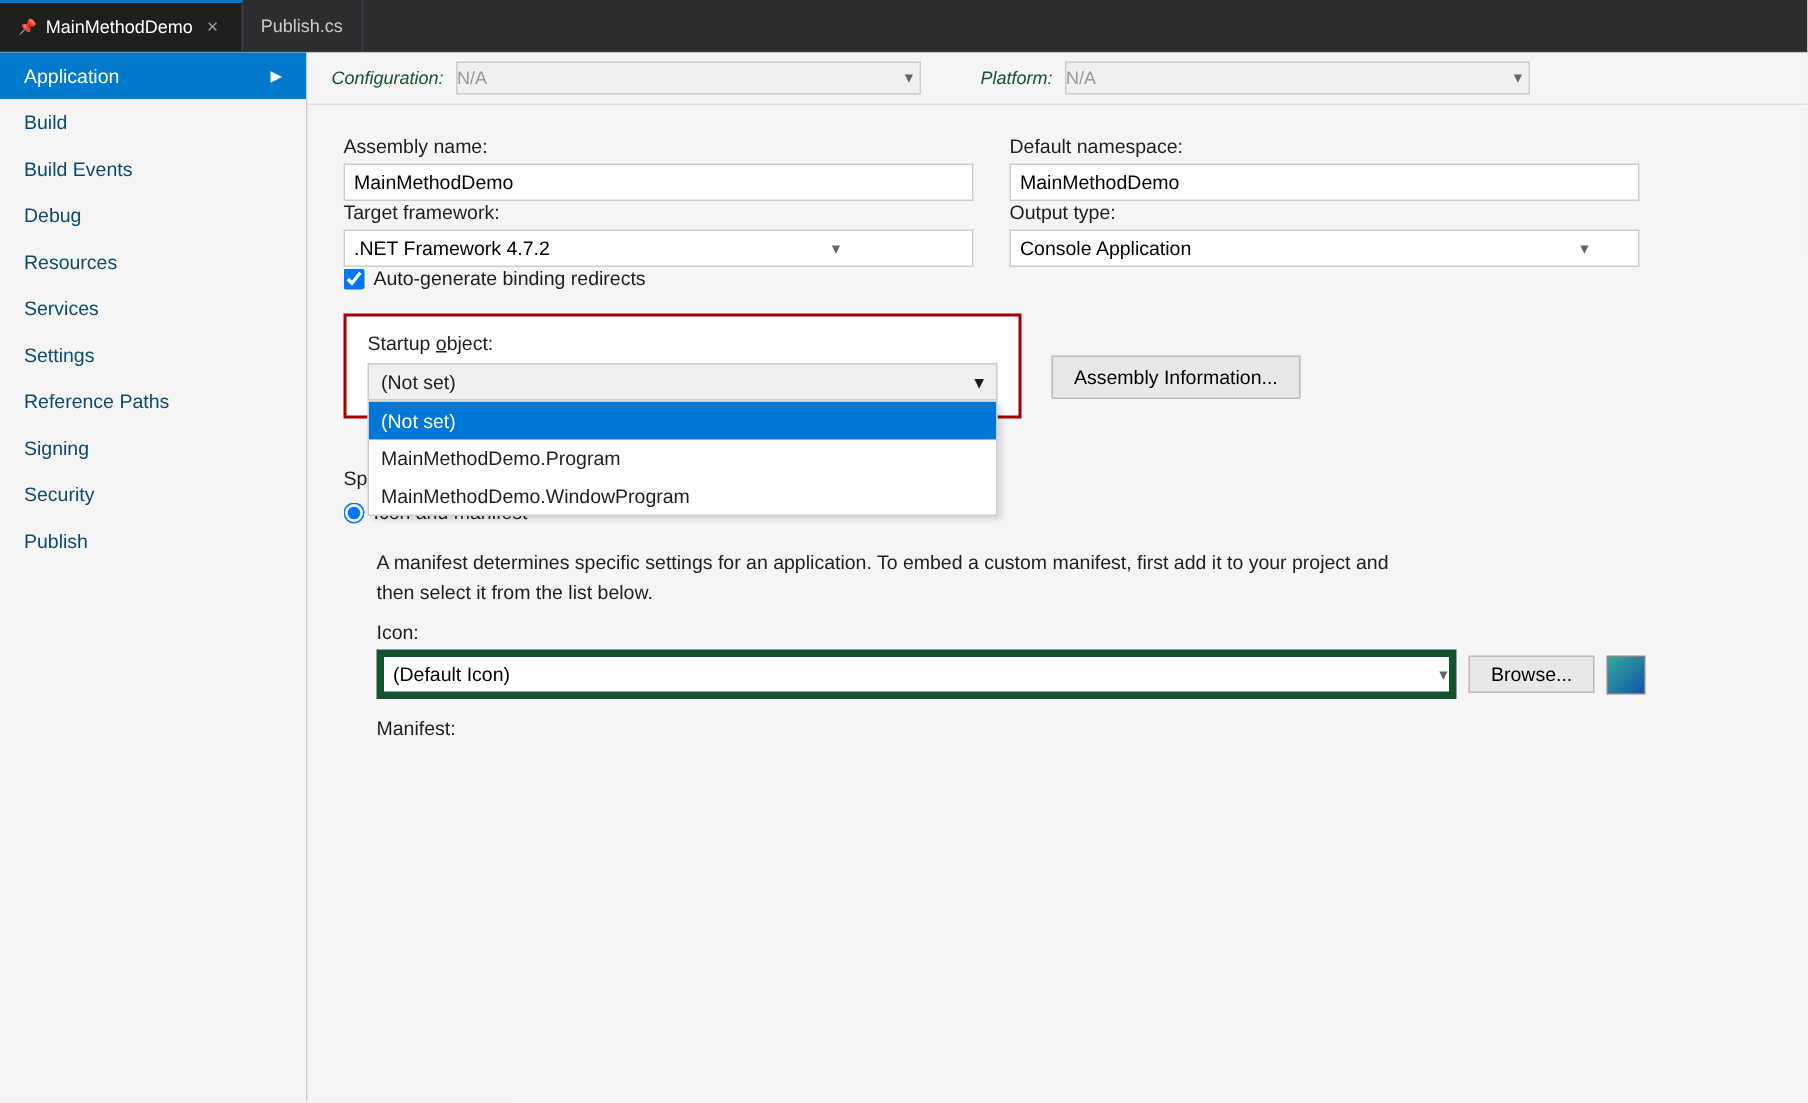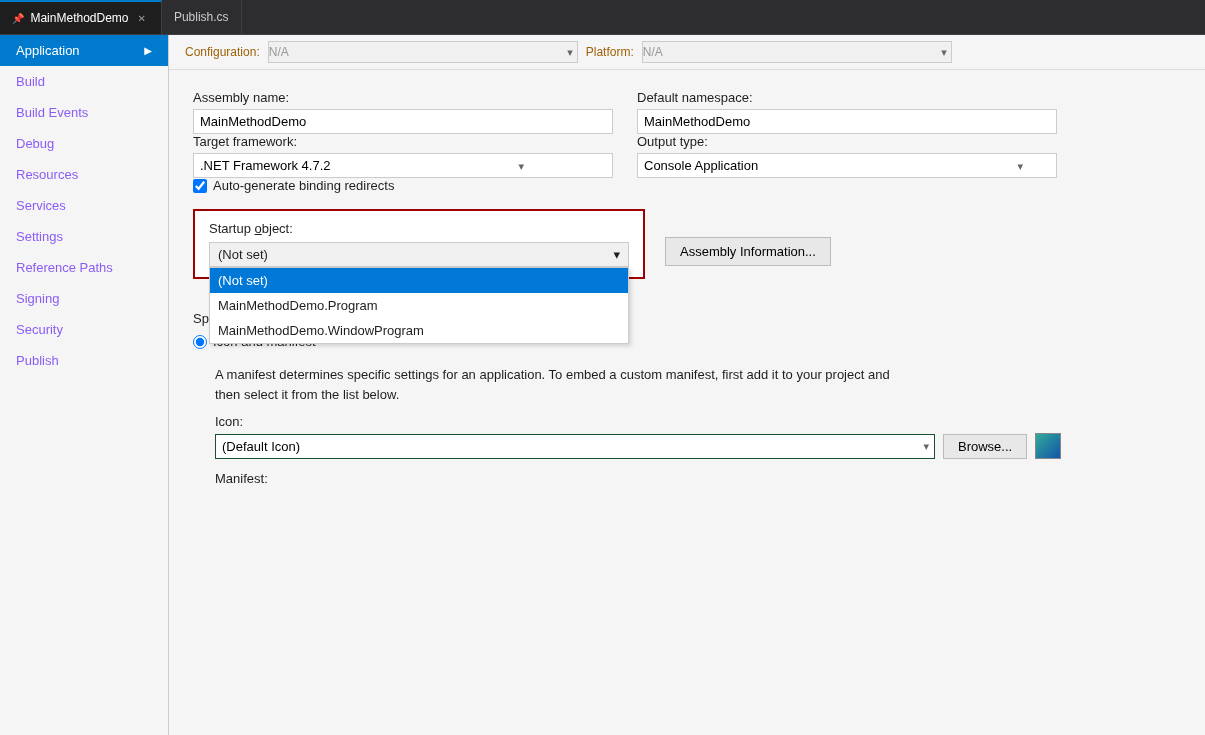--- a/index.html
+++ b/index.html
@@ -38,29 +38,29 @@
     .tab-pin { font-size: 10px; color: #999; }
 
     
     .main-layout {
       display: flex;
       height: calc(735px - 35px);
     }
 
     
     .sidebar {
-      width: 169px;
+      width: 205px;
       background: #f5f5f5;
       border-right: 1px solid #ccc;
       flex-shrink: 0;
     }
     .sidebar-item {
       padding: 8px 16px;
       cursor: pointer;
-      color: #8b5cf6;
+      color: #0c4a6e;
       font-size: 13px;
     }
     .sidebar-item.active {
       background: #007acc;
       color: #fff;
       display: flex;
       align-items: center;
       justify-content: space-between;
     }
     .sidebar-item.active::after {
@@ -78,21 +78,21 @@
 
     
     .config-bar {
       display: flex;
       align-items: center;
       padding: 6px 16px;
       background: #f5f5f5;
       border-bottom: 1px solid #ddd;
       gap: 8px;
     }
-    .config-bar label { font-size: 12px; color: #a16207; }
+    .config-bar label { font-size: 12px; color: #14532d; font-style: italic; }
     .select-wrapper {
       position: relative;
       display: inline-block;
     }
     .select-wrapper::after {
       content: '▾';
       position: absolute;
       right: 5px;
       top: 50%;
       transform: translateY(-50%);
@@ -246,21 +246,21 @@
       align-items: center;
       gap: 8px;
     }
     .icon-select-wrapper {
       position: relative;
       flex: 1;
       max-width: 720px;
     }
     .icon-select-wrapper select {
       width: 100%;
-      border: 1px solid #14532d;
+      border: 5px solid #14532d;
       background: #fff;
       padding: 4px 24px 4px 6px;
       font-size: 13px;
       appearance: none;
       outline: none;
     }
     .icon-select-wrapper::after {
       content: '▾';
       position: absolute;
       right: 6px;
@@ -402,21 +402,21 @@
 
   <div class="content">
 
     <div class="config-bar">
       <label>Configuration:</label>
       <div class="select-wrapper">
         <select>
           <option>N/A</option>
         </select>
       </div>
-      <label style="margin-left:0;">Platform:</label>
+      <label style="margin-left:32px;">Platform:</label>
       <div class="select-wrapper">
         <select>
           <option>N/A</option>
         </select>
       </div>
     </div>
 
     <div class="form-area">
 
       <div class="form-row">

